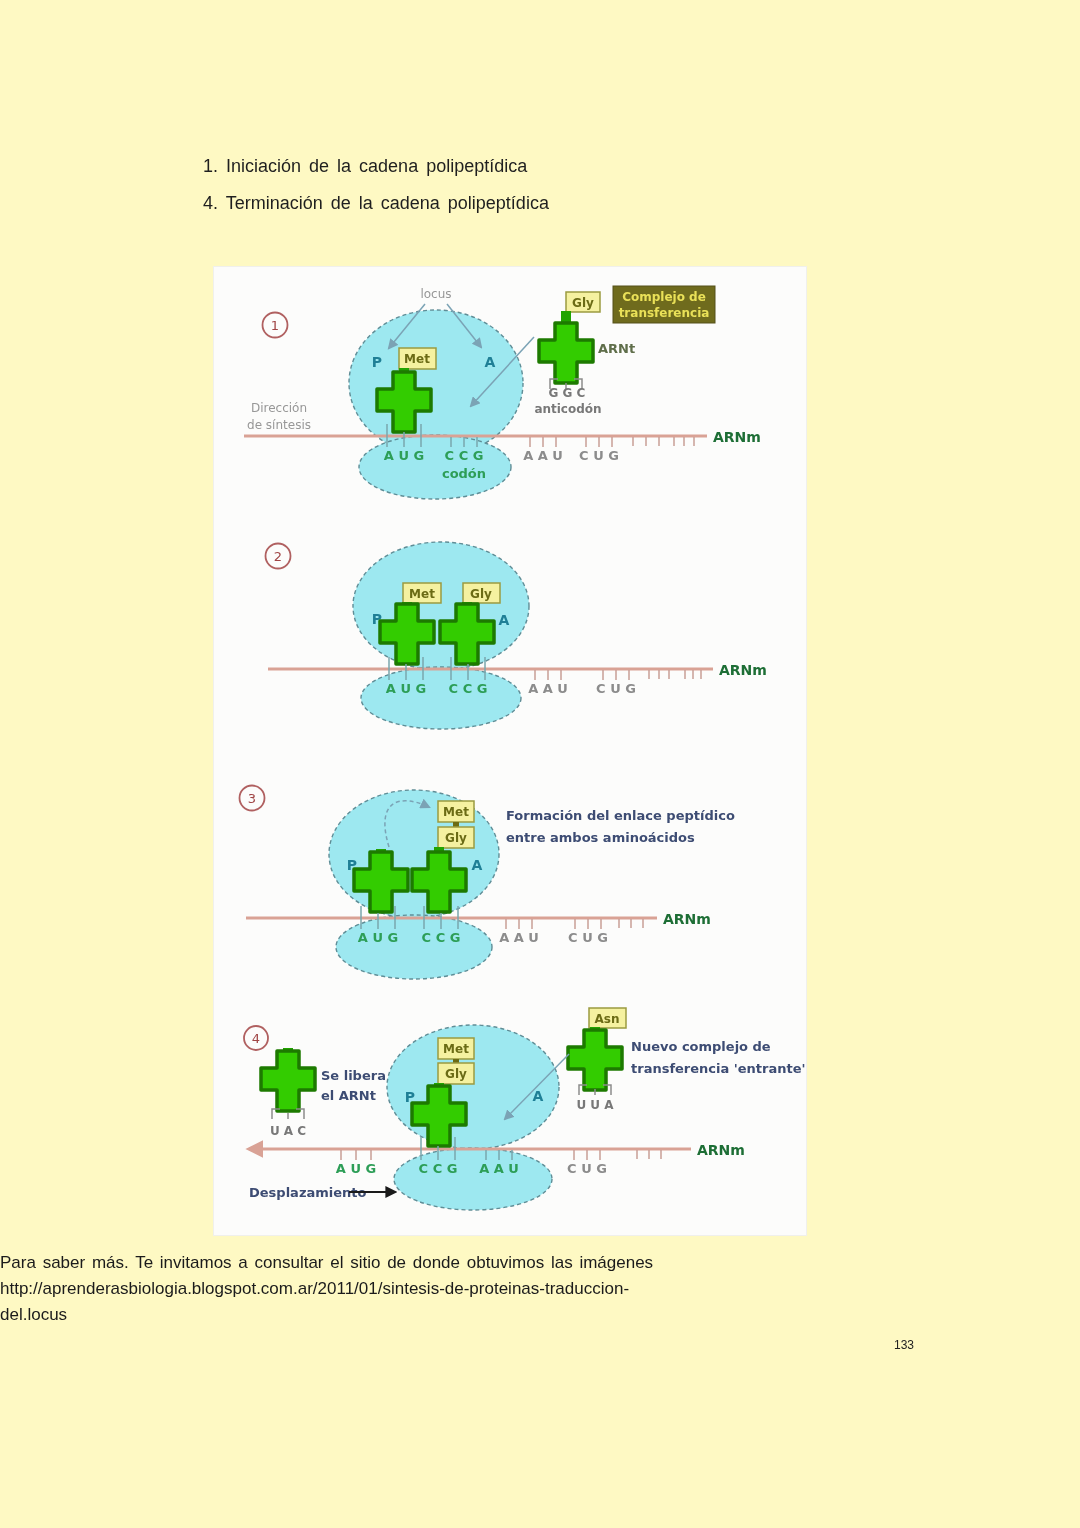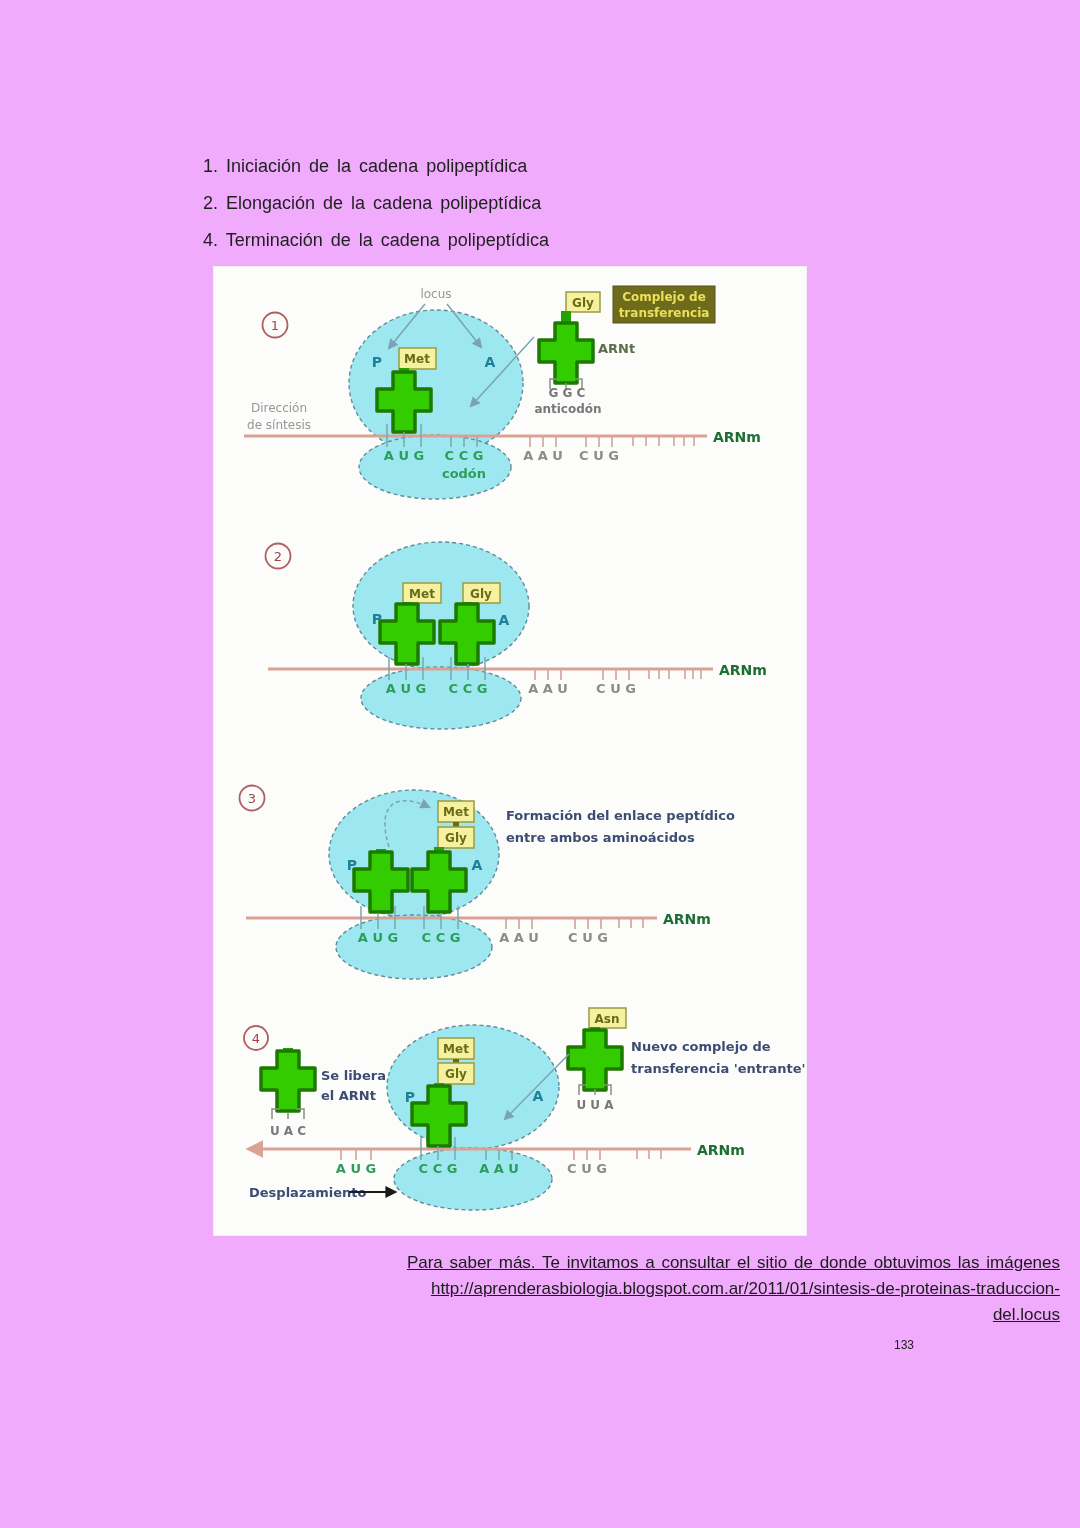--- a/index.html
+++ b/index.html
@@ -1,26 +1,26 @@
 <!DOCTYPE html>
 <html><head>
 <meta charset="utf-8">
 <style>
   html,body{margin:0;padding:0;background:#ffffff;}
-  #page{position:relative;width:1080px;height:1528px;background:#f0abfc;overflow:hidden;
+  #page{position:relative;width:1080px;height:1528px;background:#fef9c3;overflow:hidden;
         font-family:"Liberation Sans", sans-serif;color:#1a1a1a;}
   
   #list{position:absolute;left:203px;top:148px;font-size:18px;line-height:37px;
         color:#1f1f1f;word-spacing:3px;}
   
   #figure{position:absolute;left:213px;top:266px;width:592px;height:968px;
           background:#fcfcfb;border:1px solid #f0f0ec;}
   
-  #footer{position:absolute;left:0;top:1250px;width:1060px;text-align:right;
-          font-size:17px;line-height:26px;color:#1b1b1b;word-spacing:2px;text-decoration:underline;}
+  #footer{position:absolute;left:0;top:1250px;width:1060px;text-align:left;
+          font-size:17px;line-height:26px;color:#1b1b1b;word-spacing:2px;}
   #pagenum{position:absolute;right:166px;top:1338px;font-size:12px;color:#222;}
 
   
   .ribo{fill:#9de8f0;stroke:#5f8d96;stroke-width:1.4;stroke-dasharray:4 3;}
   .cross{fill:#33cc00;stroke:#1d7a00;stroke-width:3.5;stroke-linejoin:round;}
   .stem{fill:#21a300;}
   .ybox{fill:#f5f1a0;stroke:#9a9a40;stroke-width:1.5;}
   .dbox{fill:#6f6b1d;stroke:#55511a;stroke-width:1;}
   .mrna{stroke:#d9a295;stroke-width:3;fill:none;}
   .tick{stroke:#c79f96;stroke-width:1.5;fill:none;}
@@ -45,21 +45,20 @@
   .t-arnt{fill:#5f6e4a;font-size:13px;font-weight:bold;}
   .mid{text-anchor:middle;}
 </style>
 </head>
 <body>
 
 <div id="page">
 
   <div id="list">
     <div>1. Iniciación de la cadena polipeptídica</div>
-    <div>2. Elongación de la cadena polipeptídica</div>
     <div>4. Terminación de la cadena polipeptídica</div>
   </div>
 
   <div id="figure">
   <svg width="592" height="968" viewBox="213 266 592 968" xmlns="http://www.w3.org/2000/svg">
     <defs>
       <marker id="arr-t" viewBox="0 0 10 10" refX="8" refY="5" markerWidth="7" markerHeight="7" orient="auto-start-reverse">
         <path d="M0,0 L10,5 L0,10 z" fill="#7ba3b5"></path>
       </marker>
       <marker id="arr-b" viewBox="0 0 10 10" refX="8" refY="5" markerWidth="6" markerHeight="6" orient="auto-start-reverse">

